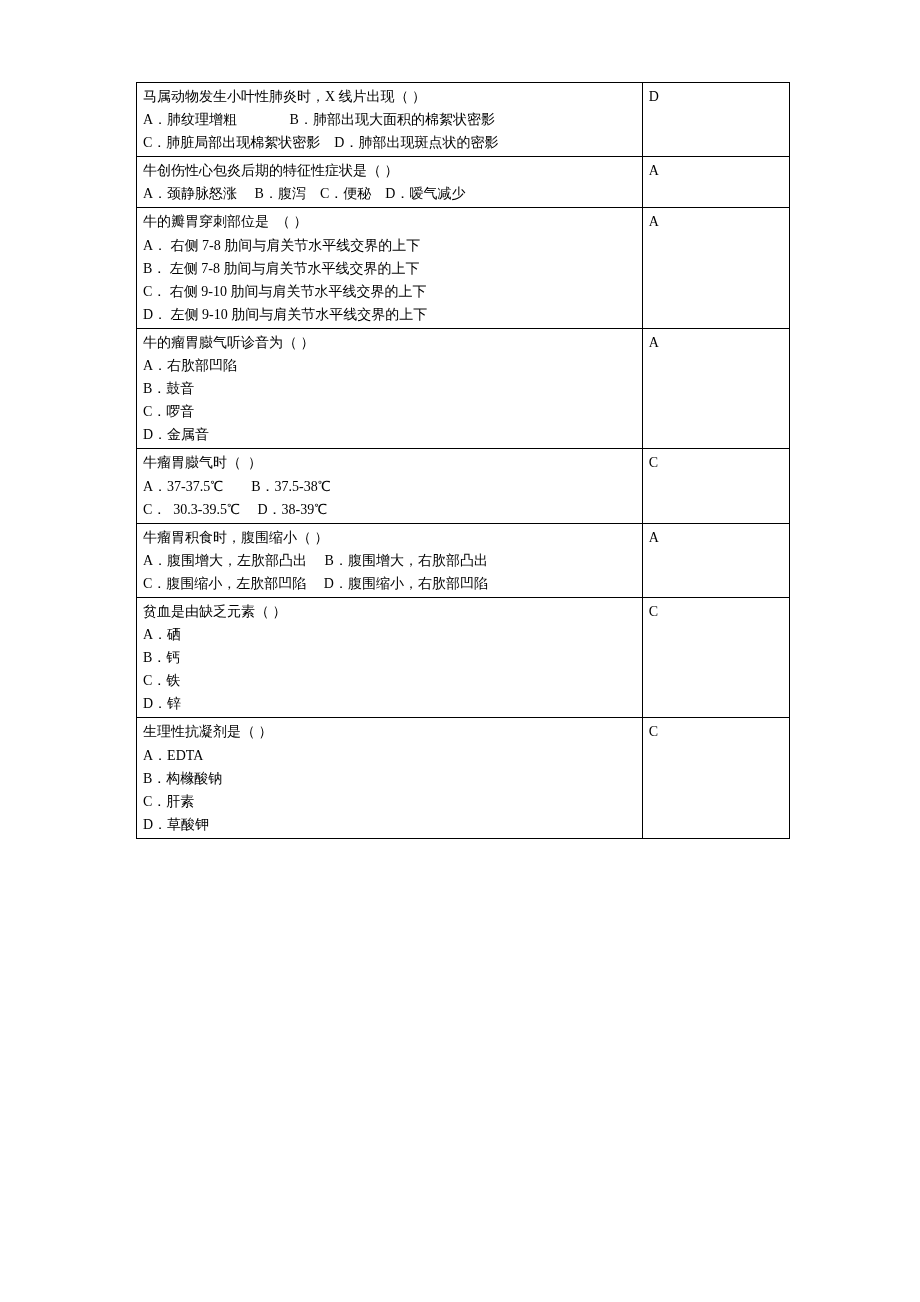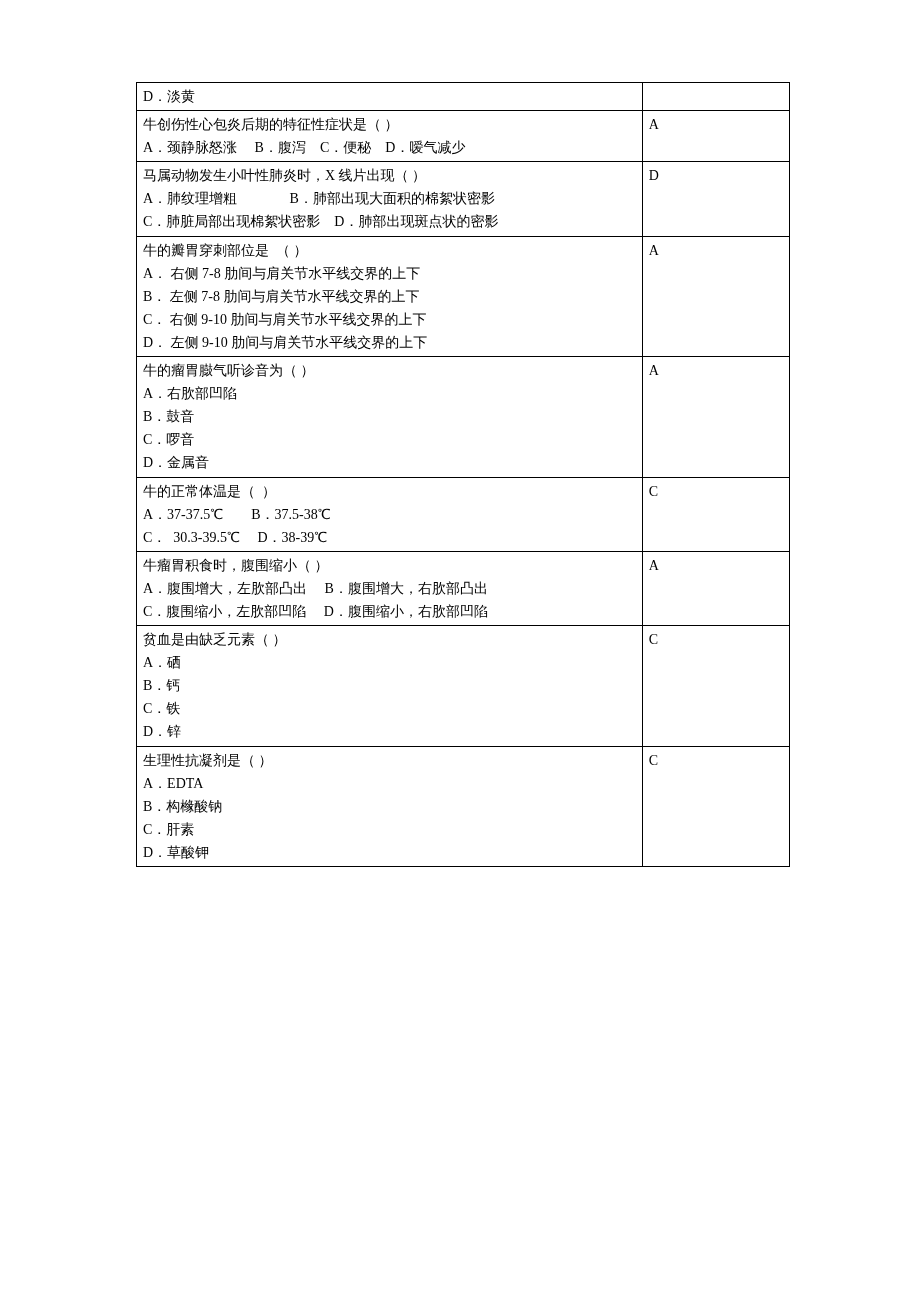--- a/index.html
+++ b/index.html
@@ -35,38 +35,32 @@
       white-space: pre-wrap;
     }
   </style>
 </head>
 <body>
 
 <table>
   <tbody id="table-body">
       <tr>
         <td class="question-cell">
-          <div class="line">D．淡黄</div>
+          <div class="line">马属动物发生小叶性肺炎时，X 线片出现（ ）</div>
+          <div class="line">A．肺纹理增粗               B．肺部出现大面积的棉絮状密影</div>
+          <div class="line">C．肺脏局部出现棉絮状密影    D．肺部出现斑点状的密影</div>
         </td>
-        <td class="answer-cell"></td>
+        <td class="answer-cell">D</td>
       </tr>
       <tr>
         <td class="question-cell">
           <div class="line">牛创伤性心包炎后期的特征性症状是（ ）</div>
           <div class="line">A．颈静脉怒涨     B．腹泻    C．便秘    D．嗳气减少</div>
         </td>
         <td class="answer-cell">A</td>
-      </tr>
-      <tr>
-        <td class="question-cell">
-          <div class="line">马属动物发生小叶性肺炎时，X 线片出现（ ）</div>
-          <div class="line">A．肺纹理增粗               B．肺部出现大面积的棉絮状密影</div>
-          <div class="line">C．肺脏局部出现棉絮状密影    D．肺部出现斑点状的密影</div>
-        </td>
-        <td class="answer-cell">D</td>
       </tr>
       <tr>
         <td class="question-cell">
           <div class="line">牛的瓣胃穿刺部位是  （ ）</div>
           <div class="line">A． 右侧 7-8 肋间与肩关节水平线交界的上下</div>
           <div class="line">B． 左侧 7-8 肋间与肩关节水平线交界的上下</div>
           <div class="line">C． 右侧 9-10 肋间与肩关节水平线交界的上下</div>
           <div class="line">D． 左侧 9-10 肋间与肩关节水平线交界的上下</div>
         </td>
         <td class="answer-cell">A</td>
@@ -76,21 +70,21 @@
           <div class="line">牛的瘤胃臌气听诊音为（ ）</div>
           <div class="line">A．右肷部凹陷</div>
           <div class="line">B．鼓音</div>
           <div class="line">C．啰音</div>
           <div class="line">D．金属音</div>
         </td>
         <td class="answer-cell">A</td>
       </tr>
       <tr>
         <td class="question-cell">
-          <div class="line">牛的正常体温是（  ）</div>
+          <div class="line">牛瘤胃臌气时（  ）</div>
           <div class="line">A．37-37.5℃        B．37.5-38℃</div>
           <div class="line">C．  30.3-39.5℃     D．38-39℃</div>
         </td>
         <td class="answer-cell">C</td>
       </tr>
       <tr>
         <td class="question-cell">
           <div class="line">牛瘤胃积食时，腹围缩小（ ）</div>
           <div class="line">A．腹围增大，左肷部凸出     B．腹围增大，右肷部凸出</div>
           <div class="line">C．腹围缩小，左肷部凹陷     D．腹围缩小，右肷部凹陷</div>

